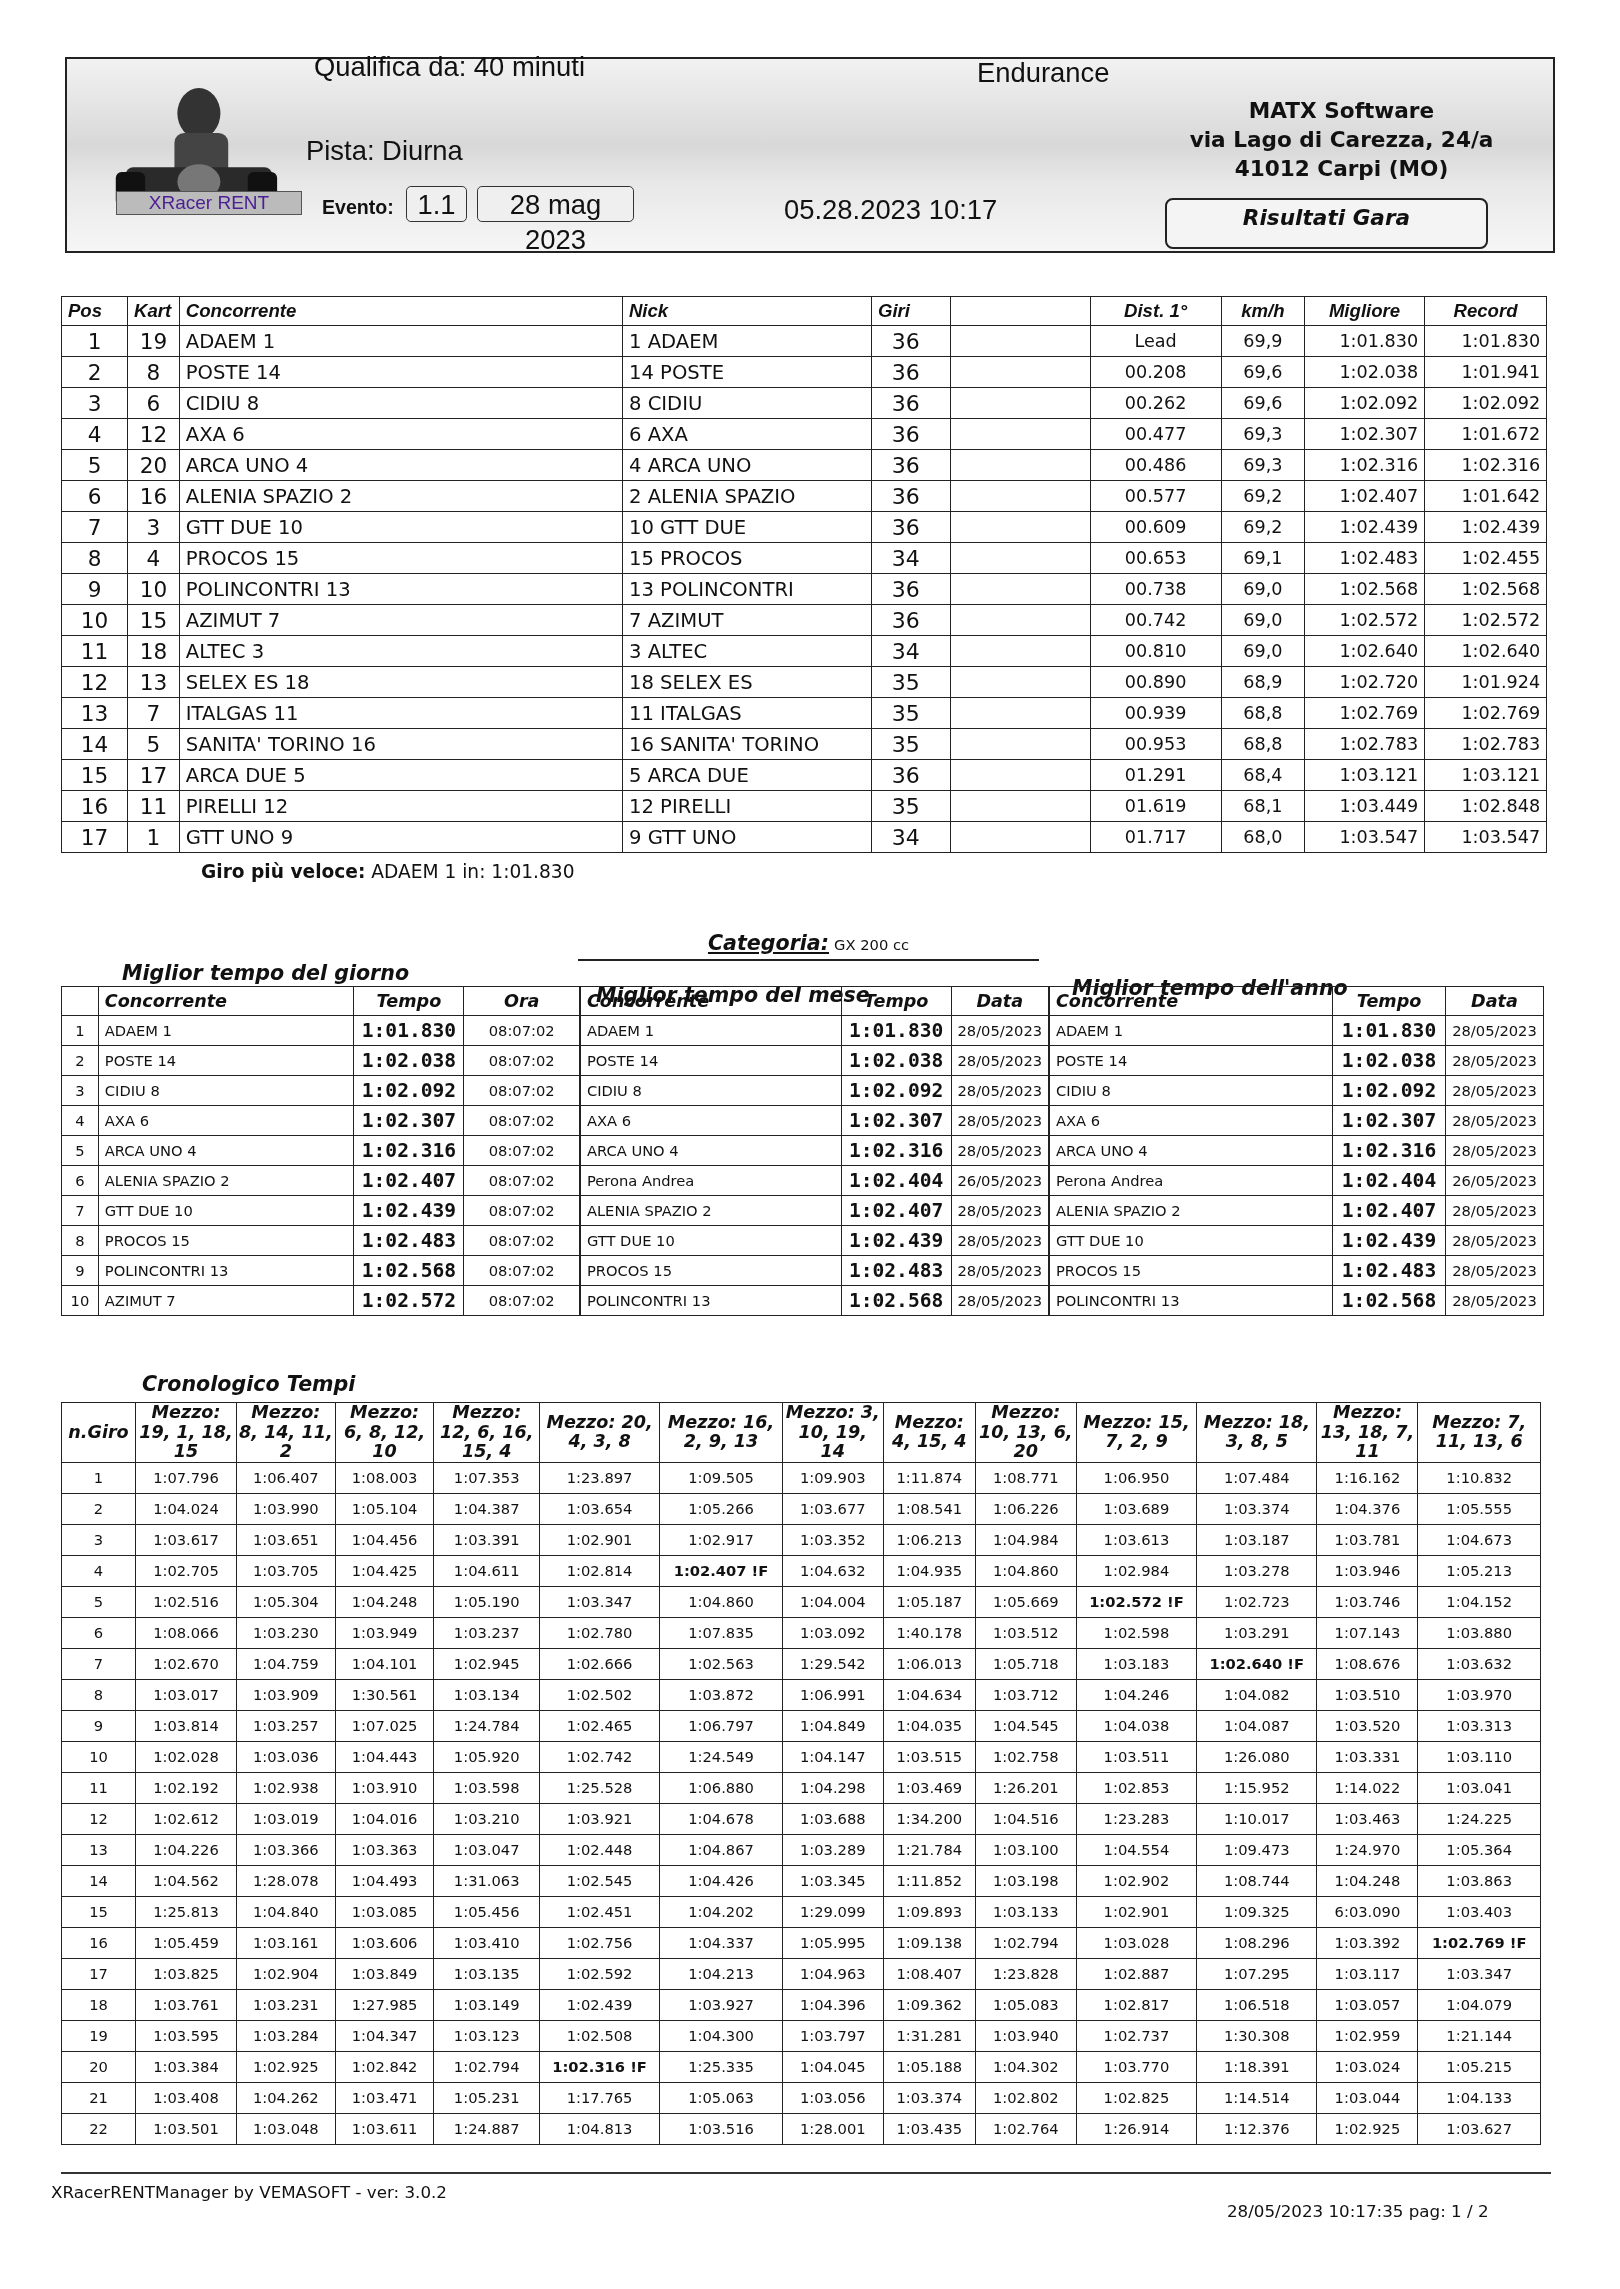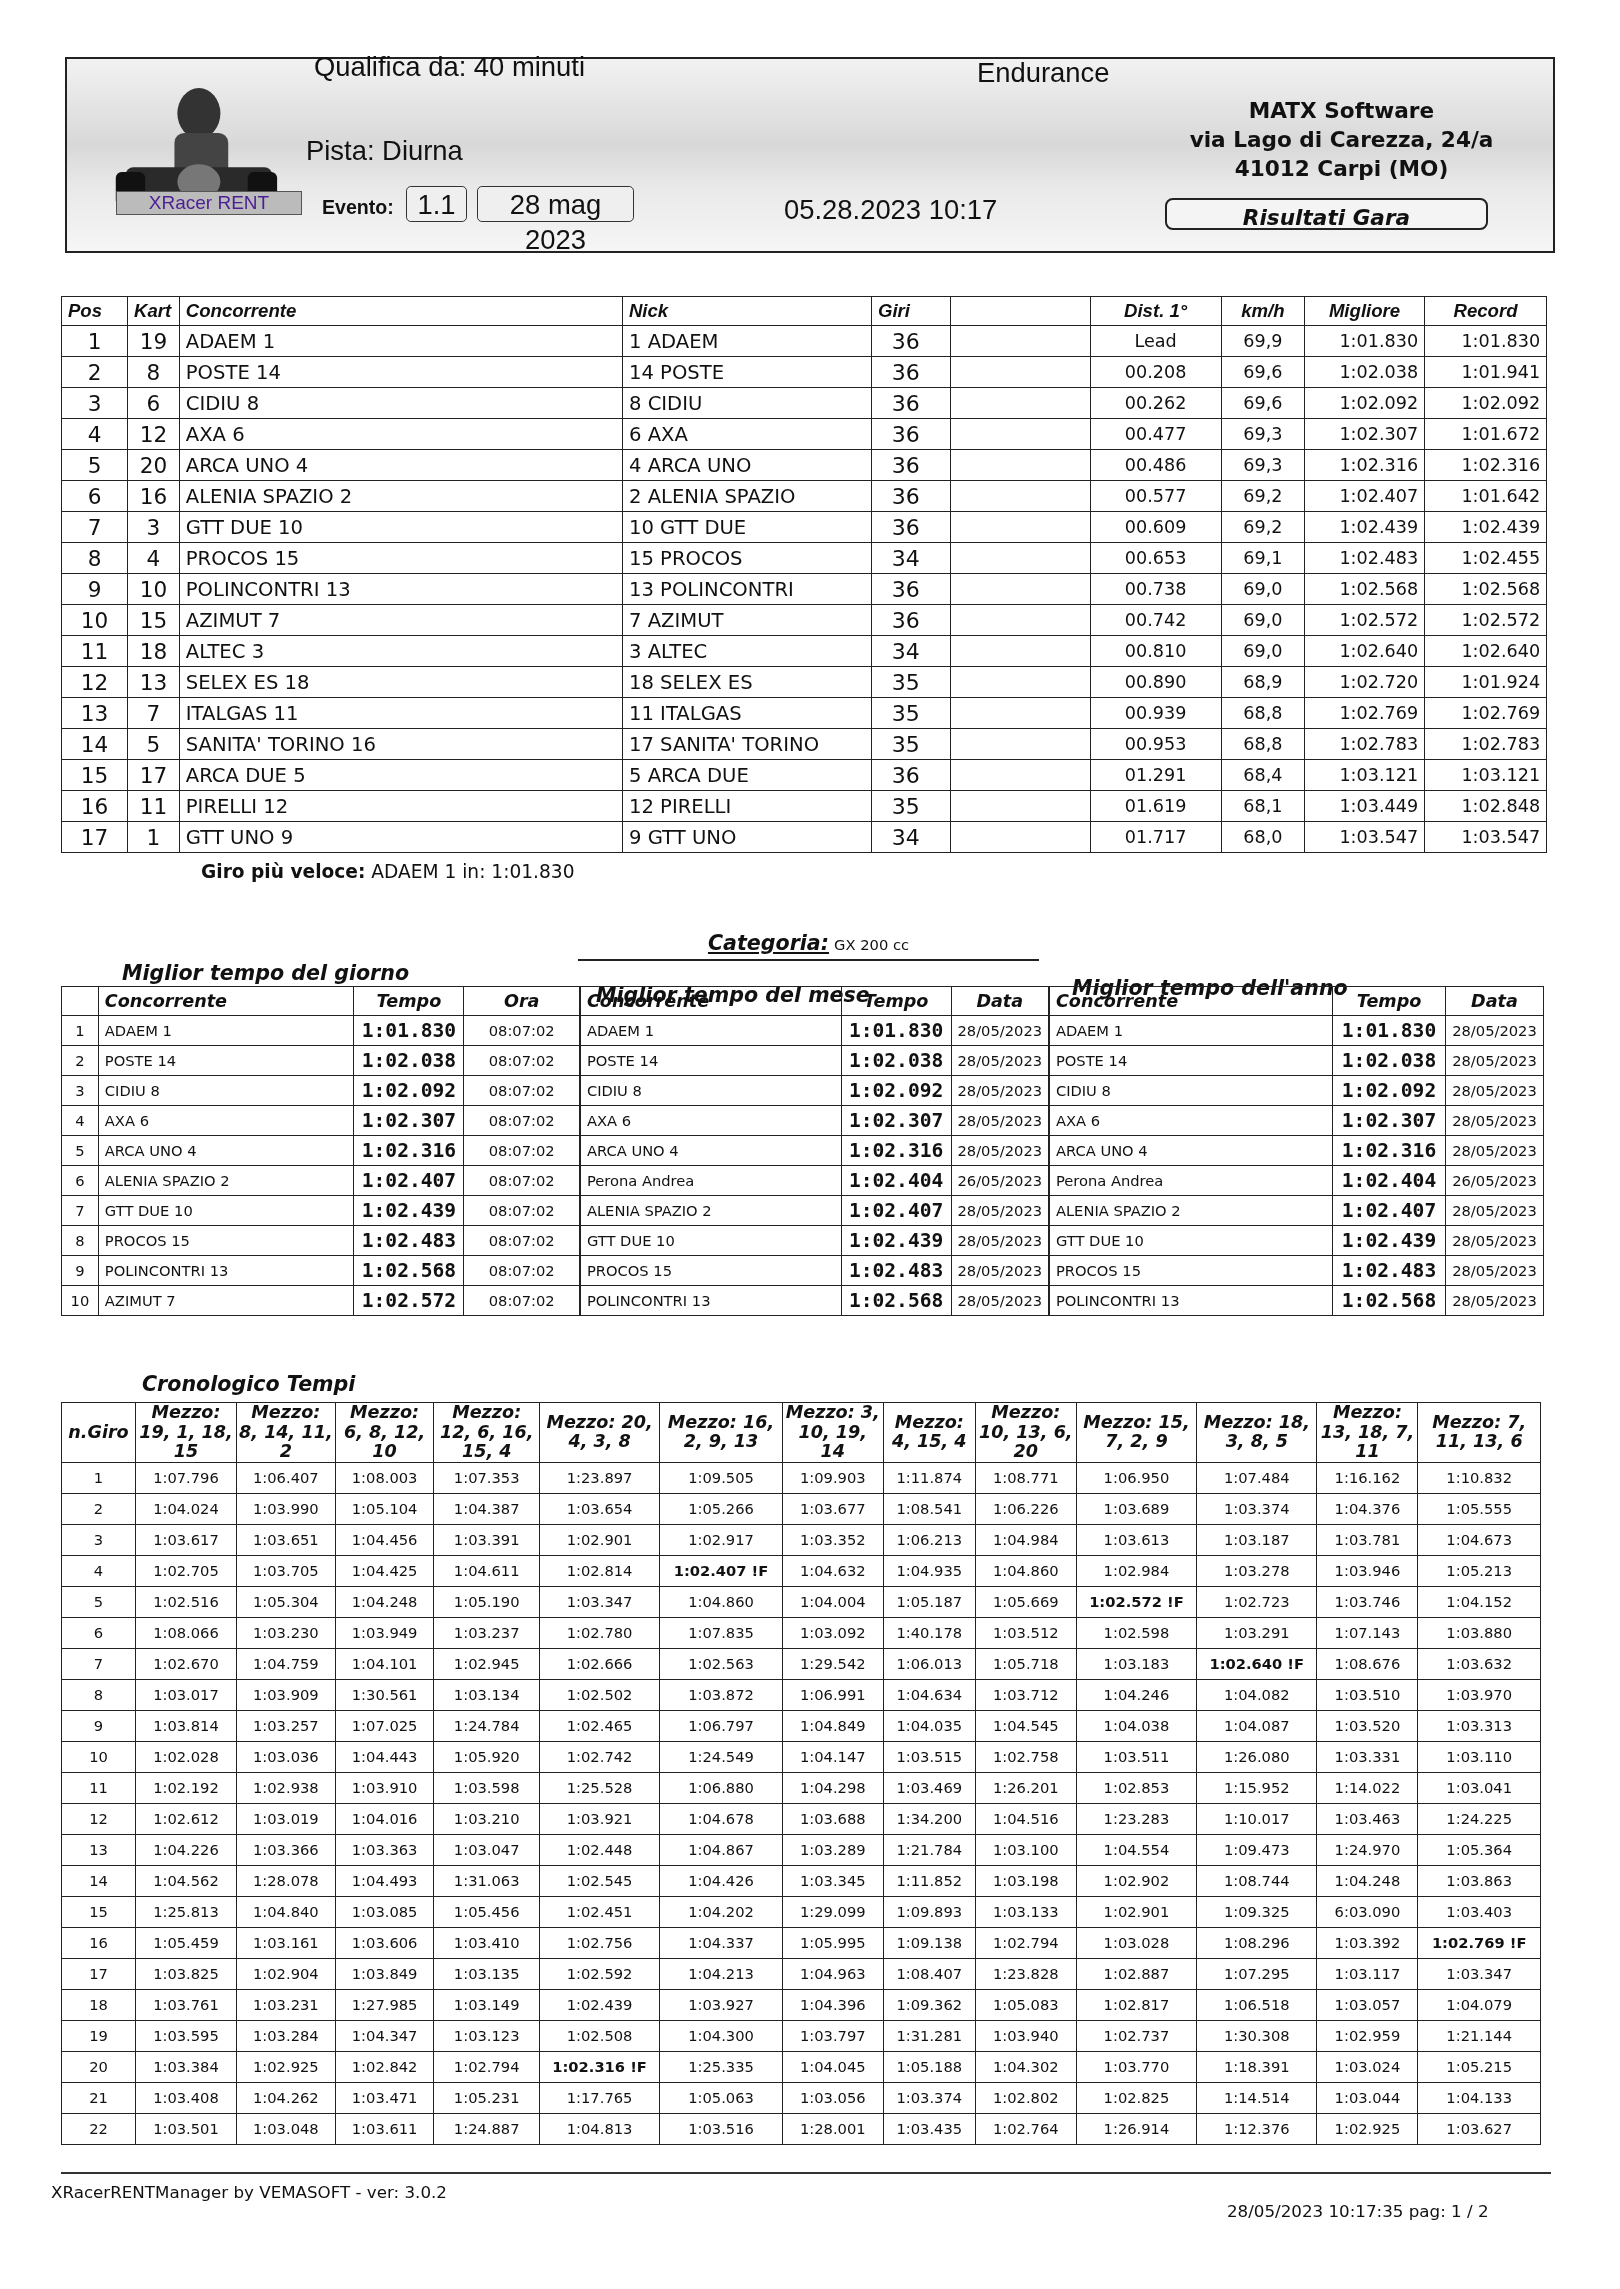--- a/index.html
+++ b/index.html
@@ -7,21 +7,21 @@
   .page { position: absolute; left: 0; top: 0; width: 1620px; height: 2290px; }
 
   
   .header { position: absolute; left: 65px; top: 57px; width: 1490px; height: 196px; border: 2px solid #222; background: linear-gradient(180deg, #f2f2f2 0%, #d8d8d8 45%, #e8e8e8 65%, #f6f6f6 100%); }
   .logo { position: absolute; left: 39px; top: 19.6px; width: 176px; height: 147px; }
   .logo-label { position: absolute; left: 49px; top: 132px; width: 186px; height: 23.5px; border: 1px solid #555; background: #bbb; font-family: "Liberation Sans", sans-serif; font-size: 19px; color: #4c1d95; text-align: center; line-height: 21.6px; }
   .h-text { position: absolute; font-family: "Liberation Sans", sans-serif; font-size: 27.4px; color: #111; white-space: nowrap; }
   .evento-label { position: absolute; left: 255px; top: 137px; font-family: "Liberation Sans", sans-serif; font-weight: bold; font-size: 19.6px; }
   .pill { position: absolute; border: 1px solid #333; border-radius: 4.9px; background: #efefef; font-family: "Liberation Sans", sans-serif; font-size: 27.4px; text-align: center; line-height: 35px; height: 36px; }
   .company { position: absolute; left: 1098px; top: 37px; width: 353px; text-align: center; font-family: "DejaVu Sans", sans-serif; font-weight: bold; font-size: 21.6px; line-height: 29px; }
-  .result-box { position: absolute; left: 1098px; top: 139px; width: 323px; height: 32px; border: 2px solid #222; border-radius: 7.8px; background: #f4f4f4; font-weight: bold; font-style: italic; font-size: 21.6px; text-align: center; line-height: 35px; }
+  .result-box { position: absolute; left: 1098px; top: 139px; width: 323px; height: 51px; border: 2px solid #222; border-radius: 7.8px; background: #f4f4f4; font-weight: bold; font-style: italic; font-size: 21.6px; text-align: center; line-height: 35px; }
 
   
   table { border-collapse: collapse; position: absolute; }
   td, th { border: 1px solid #222; padding: 0 5.9px; white-space: nowrap; }
   th { font-style: italic; font-weight: bold; font-size: 18.6px; text-align: left; }
 
   
   .results { left: 61px; top: 296px; width: 1486px; font-family: "Liberation Sans", sans-serif; }
   .results th { height: 29px; }
   .results td { height: 31px; font-size: 21.6px; font-family: "DejaVu Sans", sans-serif; }
@@ -275,21 +275,21 @@
           <td class=""></td>
           <td class="dist">00.939</td>
           <td class="kmh">68,8</td>
           <td class="r">1:02.769</td>
           <td class="r">1:02.769</td>
         </tr>
         <tr>
           <td class="c">14</td>
           <td class="c">5</td>
           <td class="name">SANITA' TORINO 16</td>
-          <td class="name">17 SANITA' TORINO</td>
+          <td class="name">16 SANITA' TORINO</td>
           <td class="giri">35</td>
           <td class=""></td>
           <td class="dist">00.953</td>
           <td class="kmh">68,8</td>
           <td class="r">1:02.783</td>
           <td class="r">1:02.783</td>
         </tr>
         <tr>
           <td class="c">15</td>
           <td class="c">17</td>

